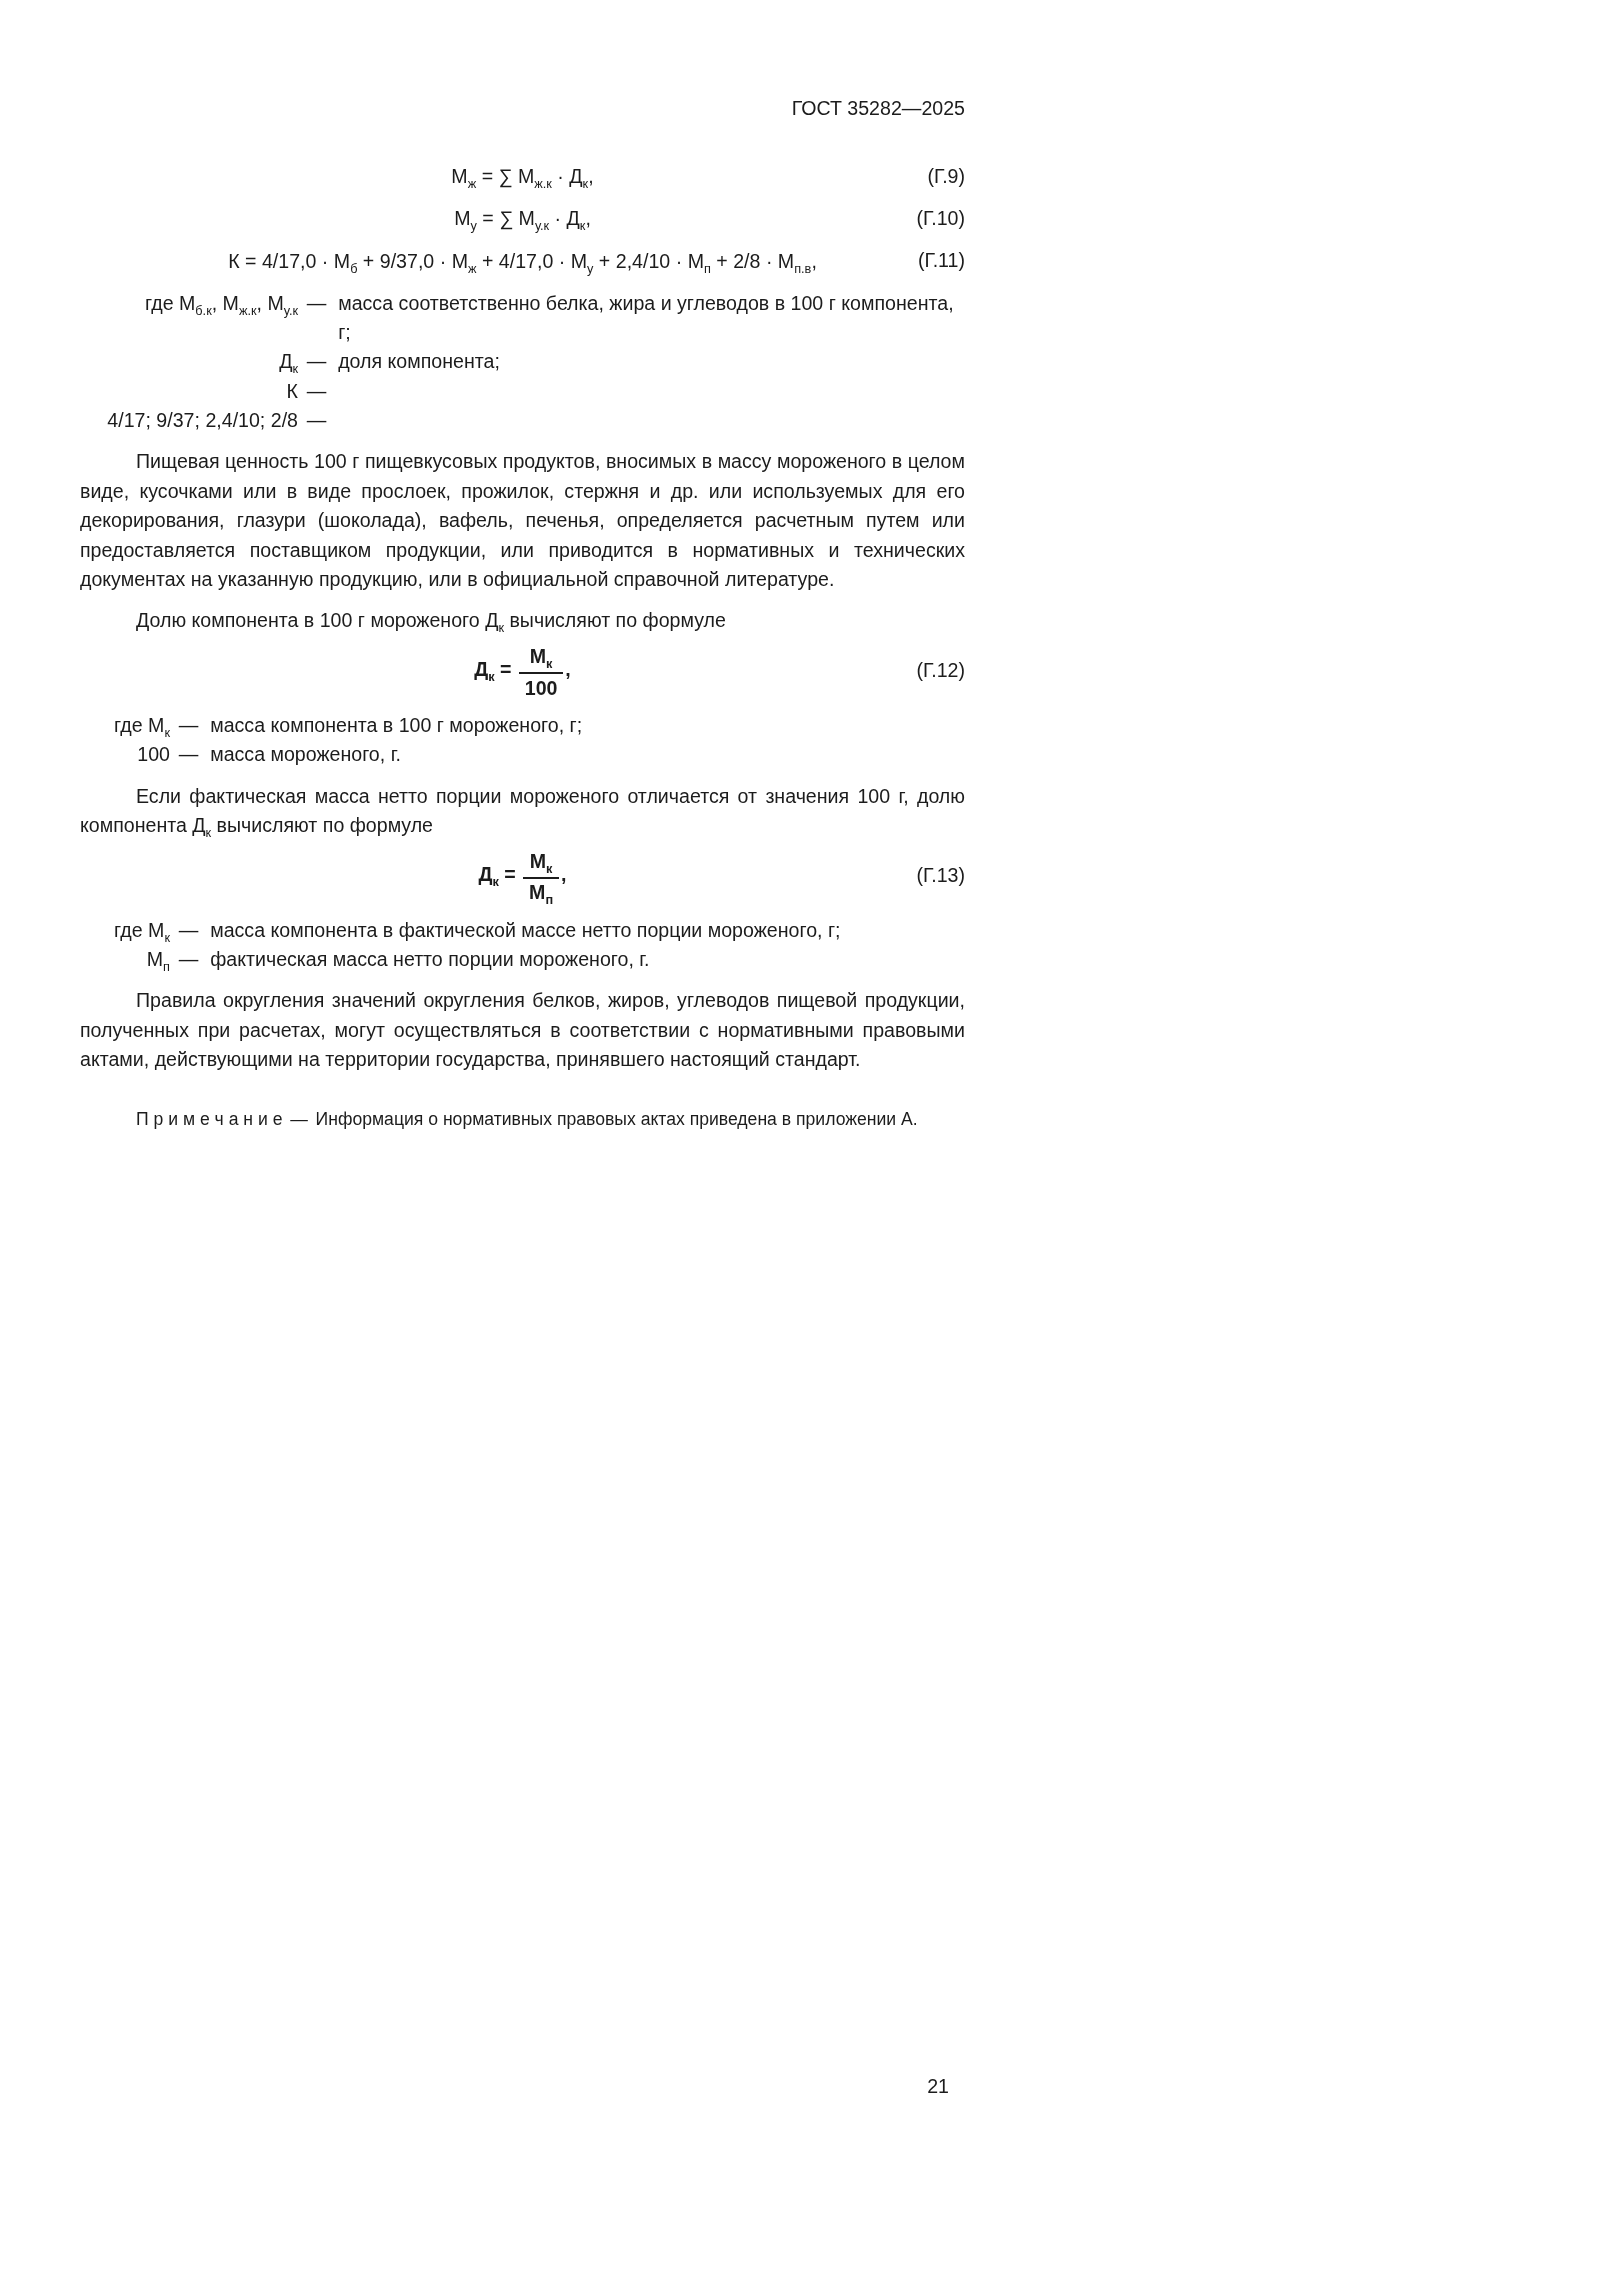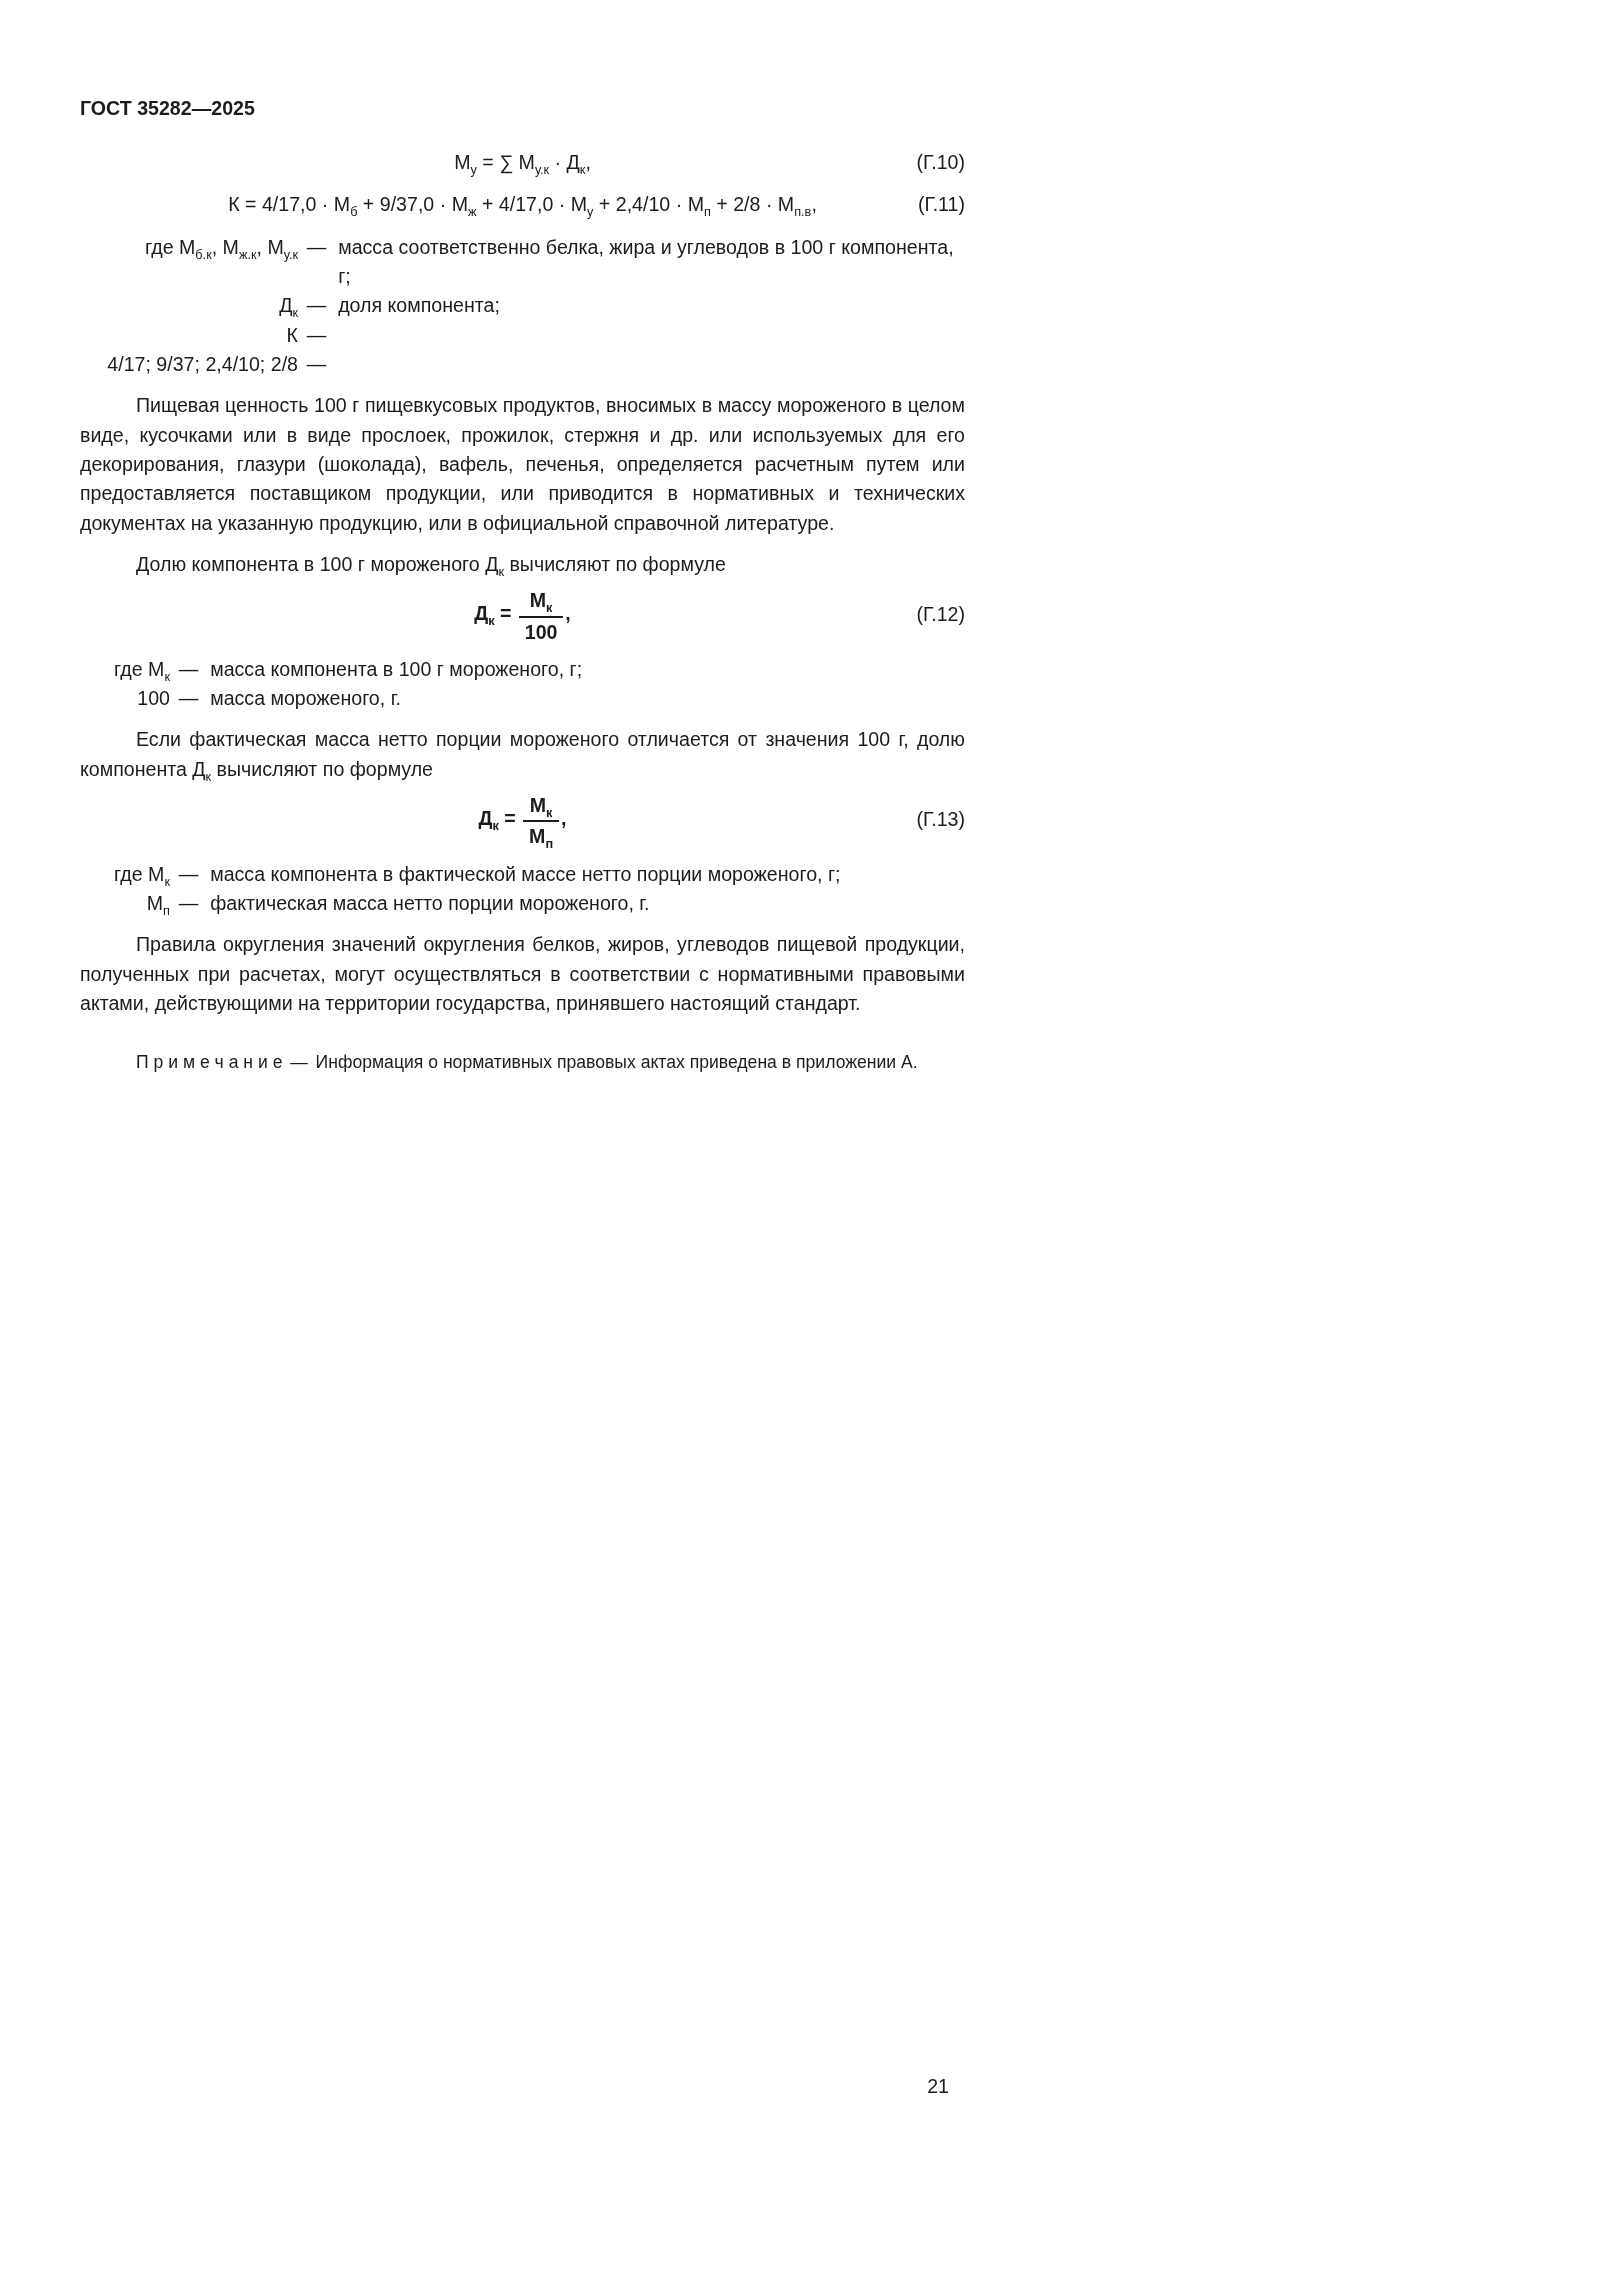--- a/index.html
+++ b/index.html
@@ -18,23 +18,23 @@
     line-height: 1.5;
     overflow: hidden;
   }
   .content {
     position: absolute;
     left: 80px;
     top: 94px;
     width: 885px;
   }
   .running-header {
-    text-align: left;
-    font-weight: bold;
-    margin-bottom: 25px;
+    text-align: right;
+    font-weight: normal;
+    margin-bottom: 39px;
   }
   .eq-line {
     position: relative;
     text-align: center;
     margin: 12.7px 0;
   }
   .eq-line.eq-frac {
     margin: 7.8px 0 11.8px;
   }
   .eq-no {
@@ -104,20 +104,24 @@
   }
 </style>
 </head>
 <body>
 
 <div class="page">
   <div class="content">
 
     <div class="running-header">ГОСТ 35282—2025</div>
 
+    <div class="eq-line">
+      <span class="eq-expr">М<sub>ж</sub> = ∑ М<sub>ж.к</sub> · Д<sub>к</sub>,</span>
+      <span class="eq-no">(Г.9)</span>
+    </div>
 
     <div class="eq-line">
       <span class="eq-expr">М<sub>у</sub> = ∑ М<sub>у.к</sub> · Д<sub>к</sub>,</span>
       <span class="eq-no">(Г.10)</span>
     </div>
 
     <div class="eq-line">
       <span class="eq-expr">К = 4/17,0 · М<sub>б</sub> + 9/37,0 · М<sub>ж</sub> + 4/17,0 · М<sub>у</sub> + 2,4/10 · М<sub>п</sub> + 2/8 · М<sub>п.в</sub>,</span>
       <span class="eq-no">(Г.11)</span>
     </div>

